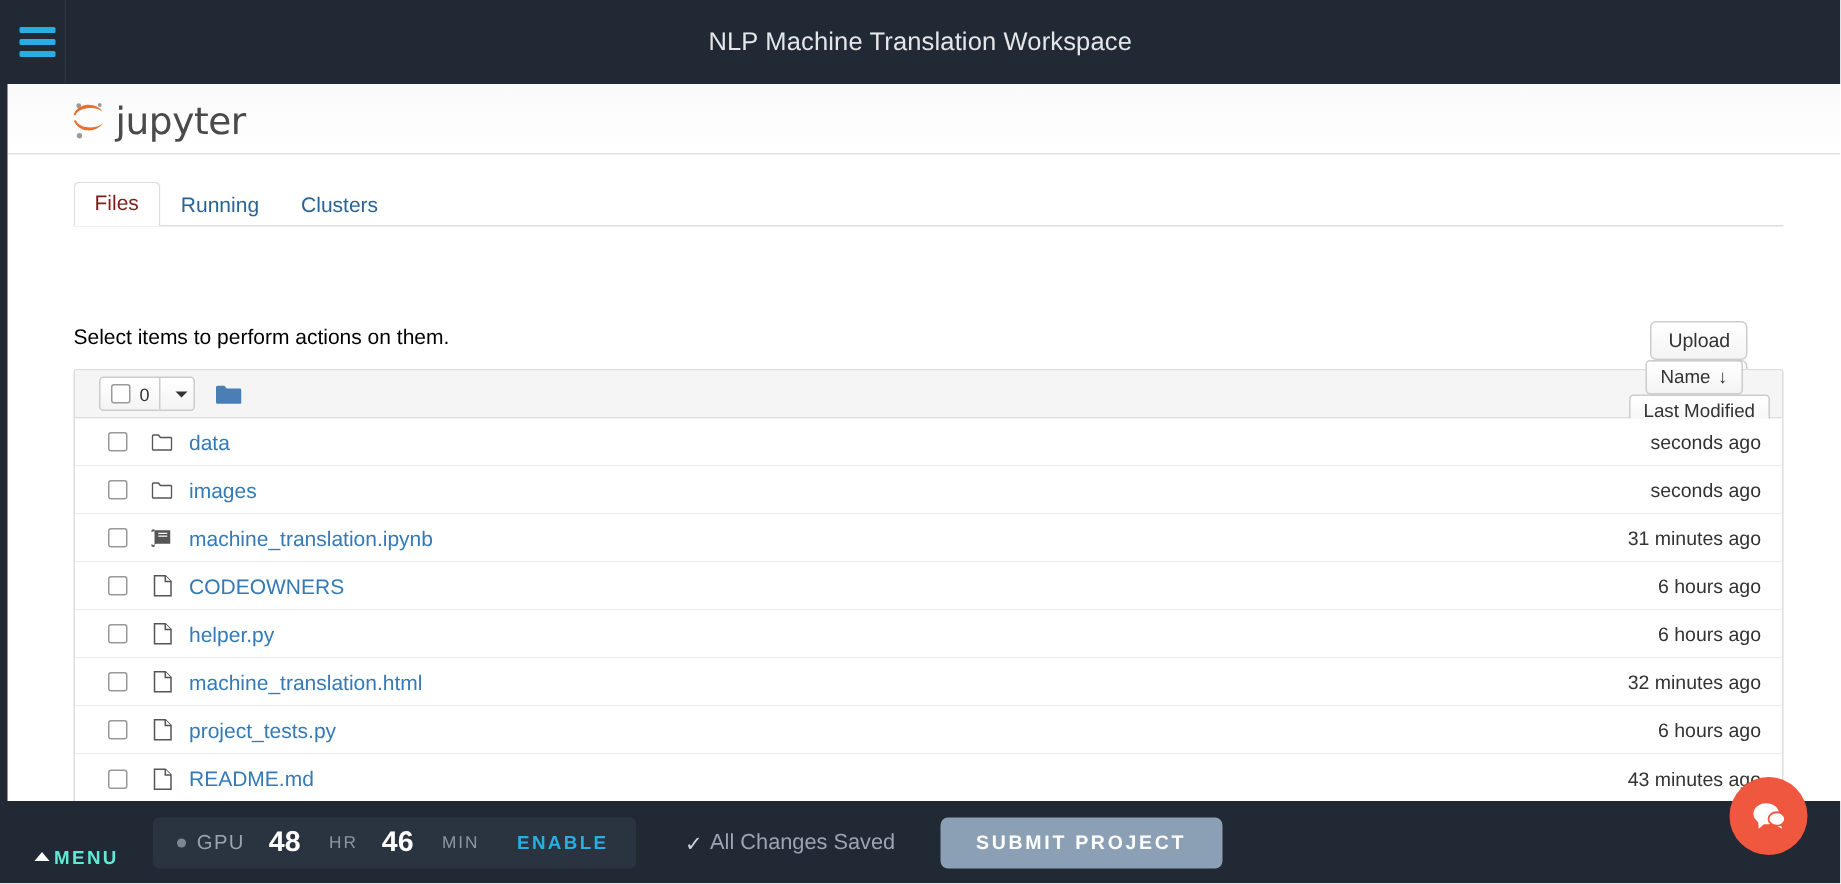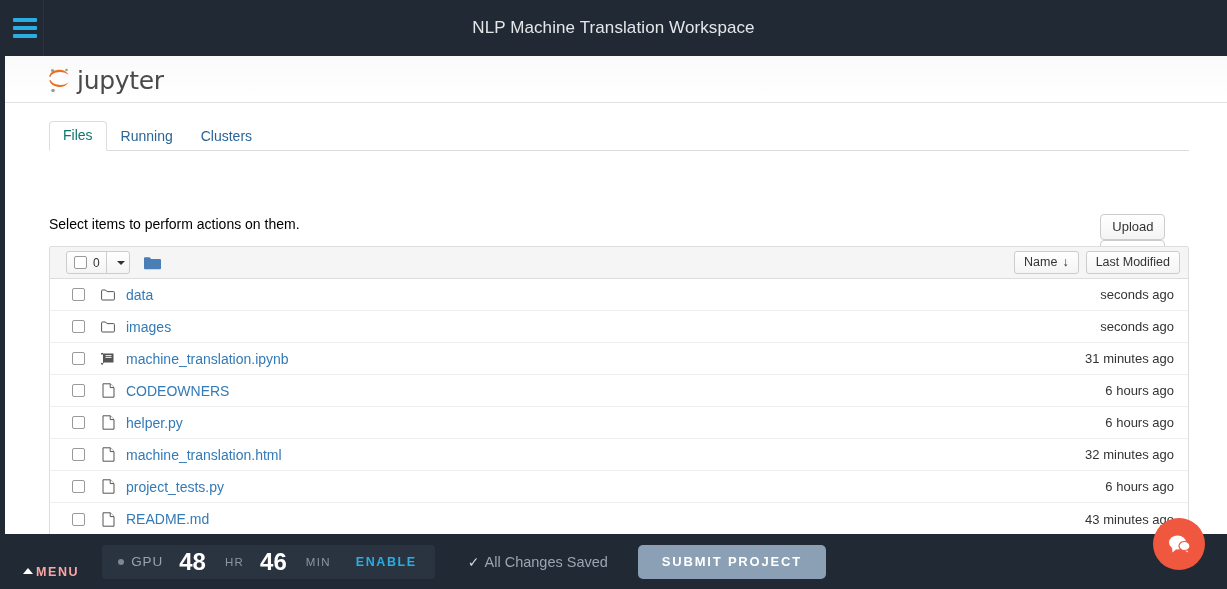--- a/index.html
+++ b/index.html
@@ -133,21 +133,21 @@
     padding: 6px 13px 7px 13px;
     line-height: 15px;
     cursor: pointer;
     border: 1px solid transparent;
     border-bottom: none;
     margin-bottom: -1px;
     background: transparent;
     text-decoration: none;
   }
   .tab.active {
-    color: #0f766e;
+    color: #7f1d1d;
     background: #ffffff;
     border: 1px solid #dddddd;
     border-bottom: 1px solid #ffffff;
     border-radius: 4px 4px 0 0;
     cursor: default;
   }
 
   
   .select-info {
     position: absolute;
@@ -239,20 +239,21 @@
     cursor: pointer;
     flex: none;
   }
   .folder-blue { margin-left: 14px; display:flex; align-items:center; cursor:pointer; }
 
   .hdr-right {
     position: absolute;
     right: 8px;
     display: flex;
     align-items: center;
+    flex-direction: column;
   }
   .sortbtn {
     font-size: 12.5px;
     color: #333333;
     background: linear-gradient(to bottom,#ffffff 0%,#f4f4f4 100%);
     border: 1px solid #cccccc;
     border-radius: 3px;
     padding: 3px 9px 4px 9px;
     line-height: 14px;
     cursor: pointer;
@@ -300,21 +301,21 @@
     background: #212934;
     z-index: 8;
     display: flex;
     align-items: center;
   }
   .menu-btn {
     display: flex;
     align-items: center;
     margin-left: 23px;
     cursor: pointer;
-    color: #fca5a5;
+    color: #5eead4;
     font-size: 12.5px;
     font-weight: bold;
     letter-spacing: 1.6px;
     margin-top: 20px;
   }
   .menu-chev {
     display: inline-block;
     width: 0; height: 0;
     border-left: 5px solid transparent;
     border-right: 5px solid transparent;
@@ -337,21 +338,21 @@
     background: #7b8795;
     margin-right: 7px;
   }
   .gpu-label {
     color: #98a3b0;
     font-size: 13.5px;
     letter-spacing: 0.9px;
   }
   .gpu-num {
     color: #ffffff;
-    font-size: 24px;
+    font-size: 19px;
     font-weight: bold;
     margin-left: 16px;
   }
   .gpu-unit {
     color: #8b96a3;
     font-size: 11.5px;
     letter-spacing: 1.3px;
     margin-left: 19px;
   }
   .gpu-enable {

